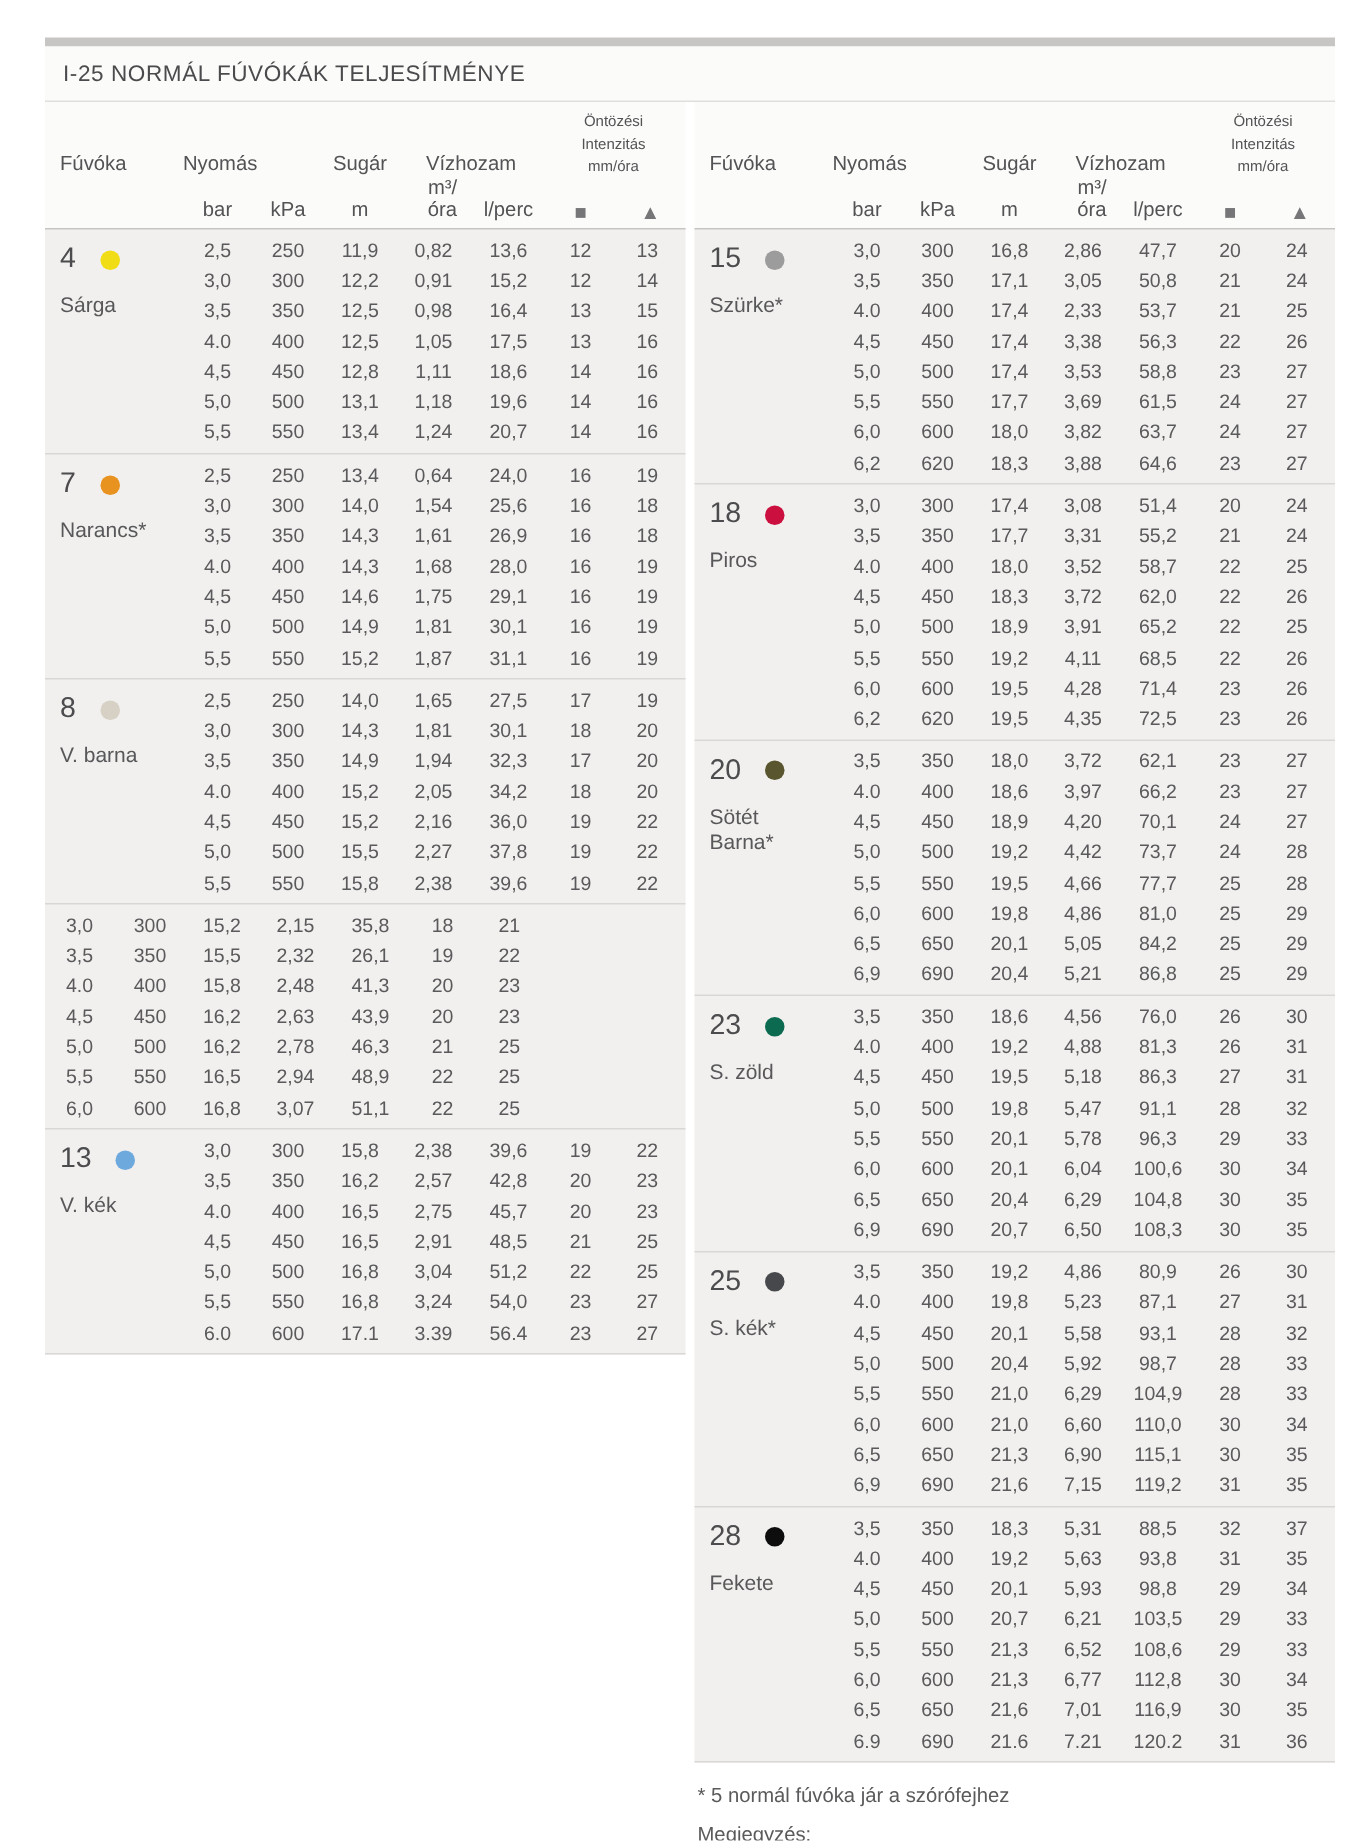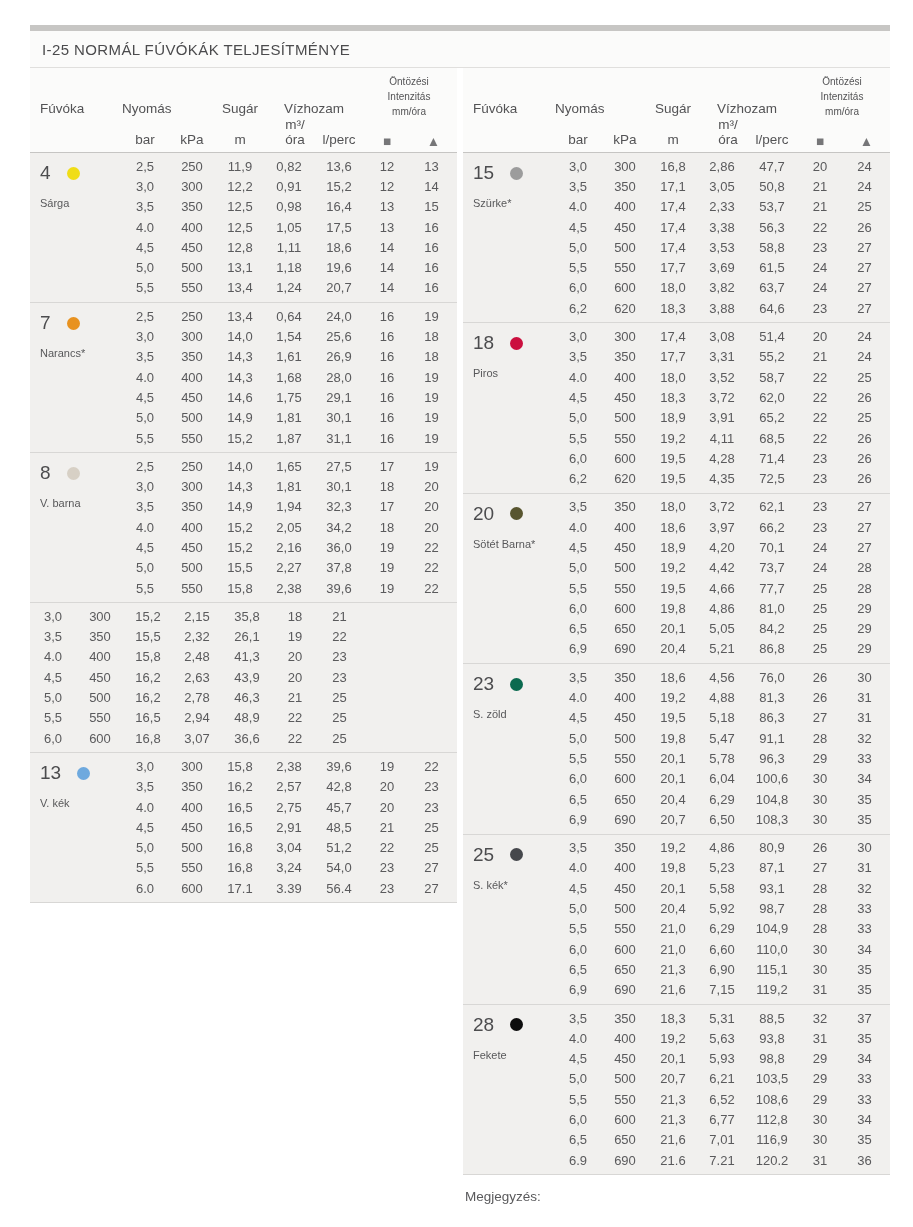--- a/index.html
+++ b/index.html
@@ -48,21 +48,21 @@
   
   .section{
     display:flex;background:#f1f0ee;border-top:1px solid #d8d7d5;box-sizing:border-box;
   }
   .section.first{border-top:1px solid #c6c5c3;}
   .section.last{border-bottom:1px solid #d8d7d5;}
   .nz-cell{width:92px;box-sizing:border-box;padding:9px 0 0 10px;}
   .nz-head{display:flex;align-items:center;gap:16px;}
   .nz-id{font-size:19px;color:#4c4c4e;}
   .nz-dot{width:13px;height:13px;border-radius:50%;display:inline-block;}
-  .nz-name{margin-top:11px;font-size:11px;color:#58585a;line-height:17px;padding-right:4px;}
+  .nz-name{margin-top:11px;font-size:14px;color:#58585a;line-height:17px;padding-right:4px;}
   .rows{flex:1;padding:3px 0 4px 0;}
   .row{
     display:grid;grid-template-columns:46px 48px 48px 50px 50px 46px 43px;
     height:20.3px;align-items:center;
   }
   .row span{text-align:center;font-size:13px;color:#5a5a5c;}
   
   .footnotes{padding:14px 0 0 2px;width:430px;box-sizing:border-box;}
   .fn-star{font-size:13.5px;margin-bottom:11px;}
   .fn-label{font-size:13.5px;margin-bottom:7px;}
@@ -372,21 +372,21 @@
                 <span>2,94</span>
                 <span>48,9</span>
                 <span>22</span>
                 <span>25</span>
               </div>
               <div class="row">
                 <span>6,0</span>
                 <span>600</span>
                 <span>16,8</span>
                 <span>3,07</span>
-                <span>36,6</span>
+                <span>51,1</span>
                 <span>22</span>
                 <span>25</span>
               </div>
             </div>
           </div>
           <div class="section last">
             <div class="nz-cell">
               <div class="nz-head">
                 <span class="nz-id">13</span>
                 <span class="nz-dot" style="background: rgb(110, 169, 222);"></span>
@@ -971,18 +971,19 @@
                 <span>690</span>
                 <span>21.6</span>
                 <span>7.21</span>
                 <span>120.2</span>
                 <span>31</span>
                 <span>36</span>
               </div>
             </div>
           </div>
           <div class="footnotes">
+            <div class="fn-star">* 5 normál fúvóka jár a szórófejhez</div>
             <div class="fn-label">Megjegyzés:</div>
           </div>
         </div>
     </div>
   </div>
 </div>
 
 </body></html>

